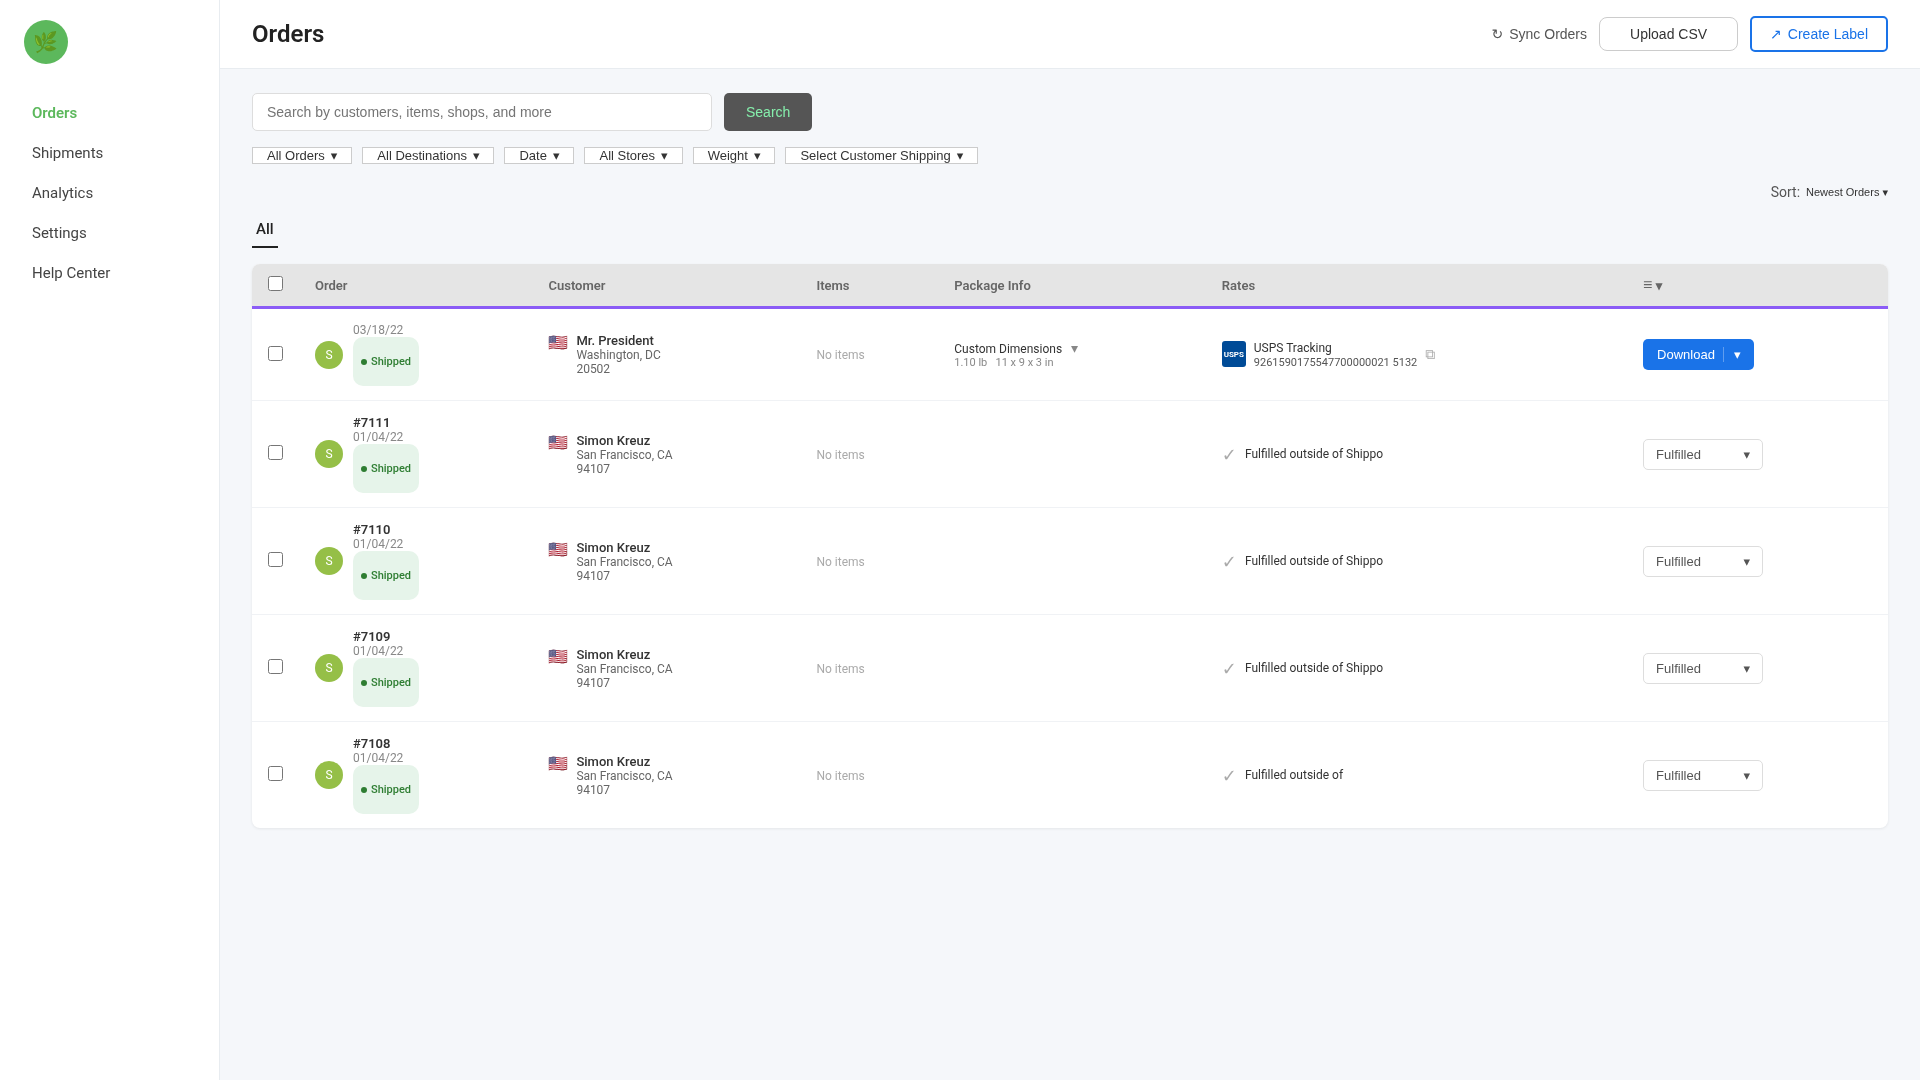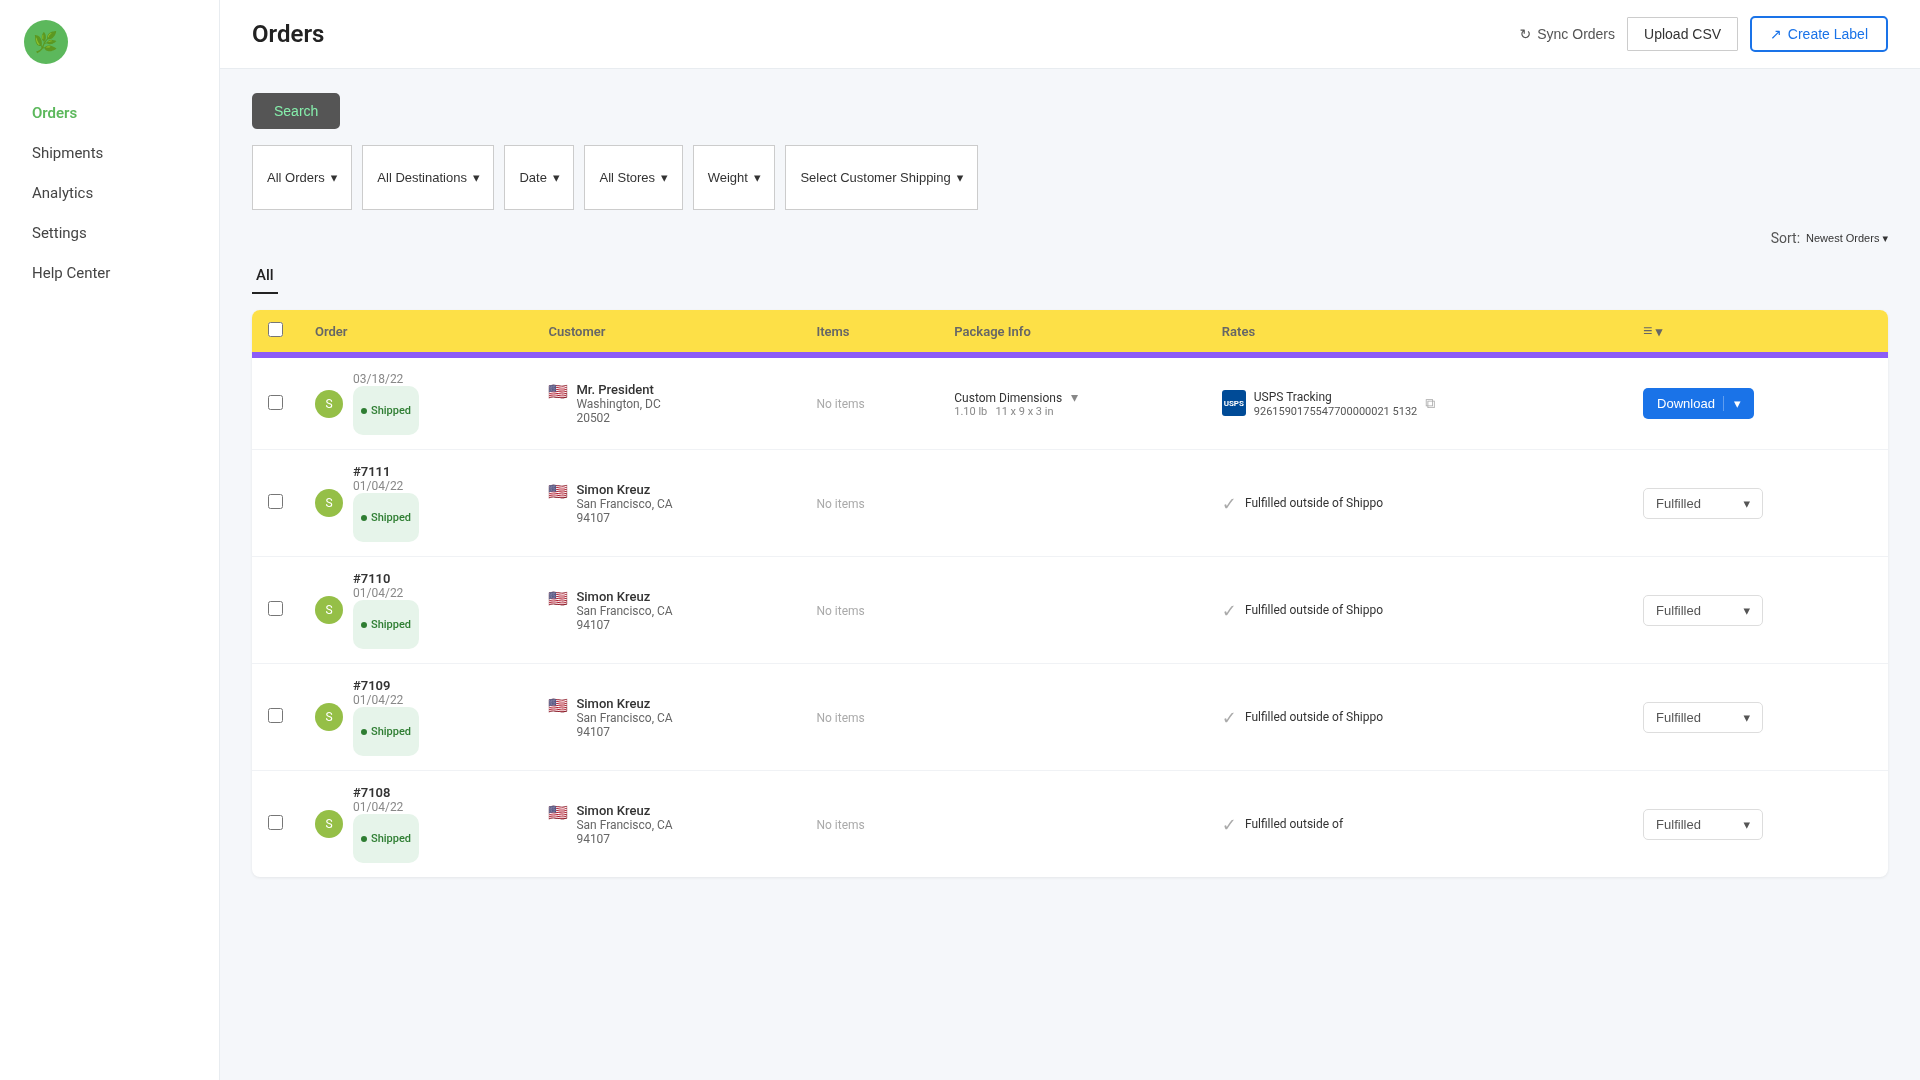--- a/index.html
+++ b/index.html
@@ -67,21 +67,21 @@
       align-items: center;
       gap: 12px;
     }
     .sync-orders-btn {
       display: flex; align-items: center; gap: 6px;
       background: none; border: none; cursor: pointer;
       color: #555; font-size: 14px;
     }
     .upload-csv-btn {
       border: 1px solid #ccc; background: #fff;
-      padding: 8px 16px; border-radius: 1px;
+      padding: 8px 30px; border-radius: 8px;
       font-size: 14px; color: #333; cursor: pointer;
     }
     .create-label-btn {
       border: 2px solid #1a73e8; background: #fff;
       padding: 8px 18px; border-radius: 5px;
       font-size: 14px; color: #1a73e8; cursor: pointer;
       display: flex; align-items: center; gap: 6px; font-weight: 500;
     }
 
     
@@ -120,21 +120,21 @@
     
     .filter-row {
       display: flex;
       gap: 10px;
       flex-wrap: wrap;
       margin-bottom: 20px;
     }
     .filter-btn {
       border: 1px solid #ccc;
       background: #fff;
-      padding: 24px 14px;
+      padding: 0 14px;
       border-radius: 0;
       font-size: 13px;
       color: #333;
       cursor: pointer;
       display: flex; align-items: center; gap: 6px;
     }
 
     
     .sort-row {
       display: flex;
@@ -168,22 +168,22 @@
       border-radius: 8px;
       overflow: hidden;
       box-shadow: 0 1px 3px rgba(0,0,0,0.07);
     }
     .orders-table th {
       text-align: left;
       padding: 12px 16px;
       font-size: 13px;
       font-weight: 600;
       color: #666;
-      border-bottom: 6px solid #8b5cf6;
-      background: #fde047;
+      border-bottom: 3px solid #8b5cf6;
+      background: #e5e5e5;
     }
     .orders-table td {
       padding: 14px 16px;
       font-size: 13px;
       color: #333;
       border-bottom: 1px solid #f0f2f5;
       vertical-align: middle;
     }
     .orders-table tr:last-child td { border-bottom: none; }
 
@@ -281,20 +281,21 @@
       <button class="create-label-btn">
         <span>↗</span>
         <span>Create Label</span>
       </button>
     </div>
   </div>
 
   <div class="content">
 
     <div class="search-row">
+      <input class="search-input" type="text" placeholder="Search by customers, items, shops, and more" style="">
       <button class="search-btn">Search</button>
     </div>
 
     <div class="filter-row">
       <button class="filter-btn">
         <span>All Orders</span>
         <span>▾</span>
       </button>
       <button class="filter-btn">
         <span>All Destinations</span>

